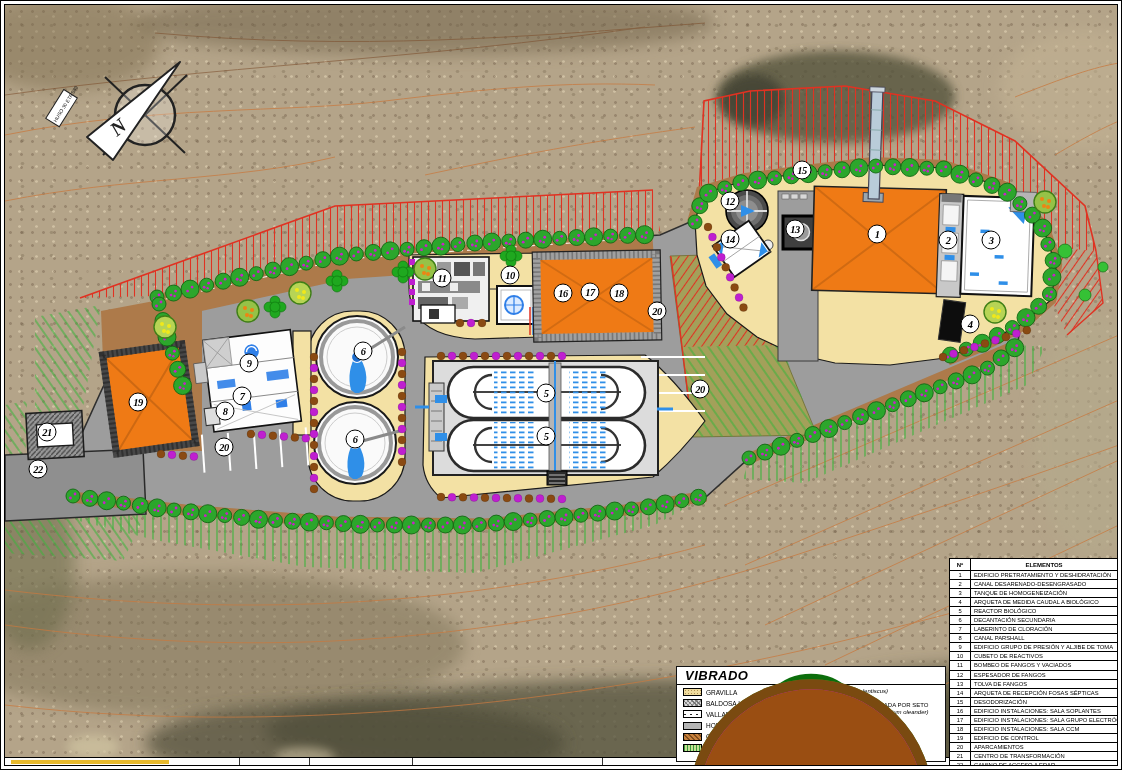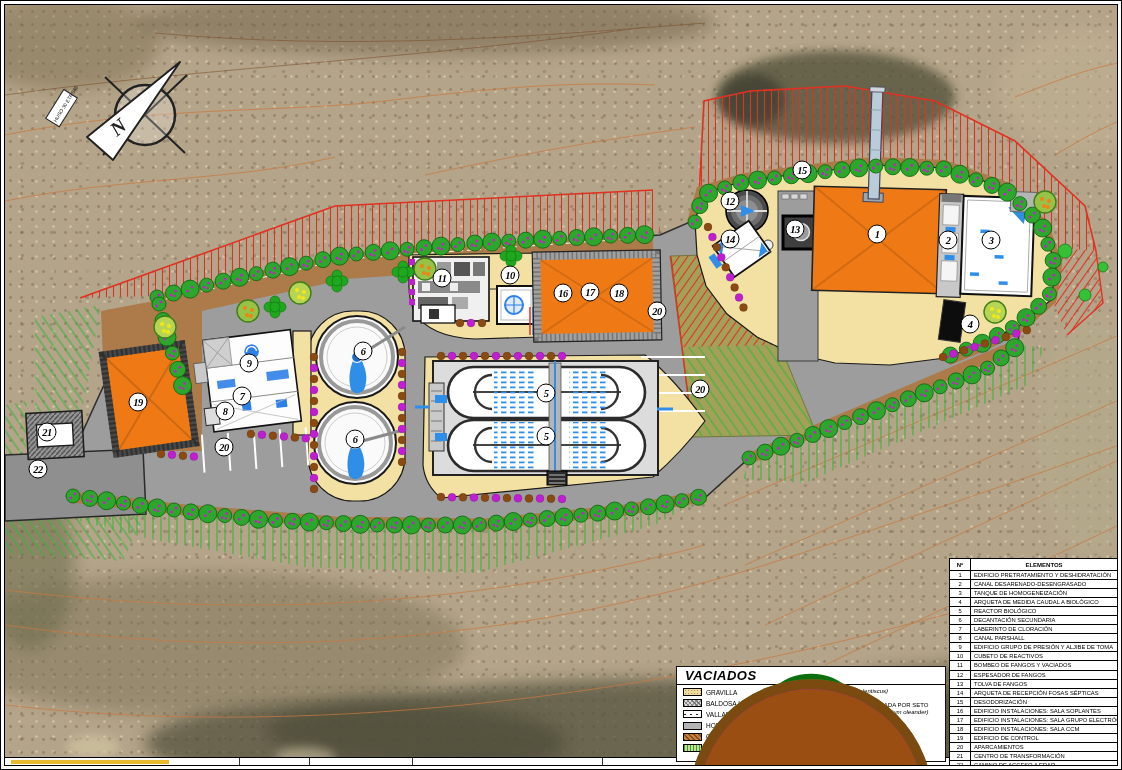--- a/index.html
+++ b/index.html
@@ -1001,21 +1001,21 @@
       <div class="bub" style="left: 614px; top: 288px;">18</div>
       <div class="bub" style="left: 133px; top: 397px;">19</div>
       <div class="bub" style="left: 219px; top: 442px;">20</div>
       <div class="bub" style="left: 652px; top: 306px;">20</div>
       <div class="bub" style="left: 695px; top: 384px;">20</div>
       <div class="bub" style="left: 42px; top: 427px;">21</div>
       <div class="bub" style="left: 33px; top: 464px;">22</div>
     </div>
 
   <div id="legend">
-    <div class="ltitle">VACIADOS</div>
+    <div class="ltitle">VIBRADO</div>
     <div class="cols">
       <div class="colL" id="legend-surface">
           <div class="lrow">
             <span class="sw sw-gravilla"></span>
             <span class="ltext">GRAVILLA</span>
           </div>
           <div class="lrow">
             <span class="sw sw-baldosa"></span>
             <span class="ltext">BALDOSA HIDRÁULICA</span>
           </div>

